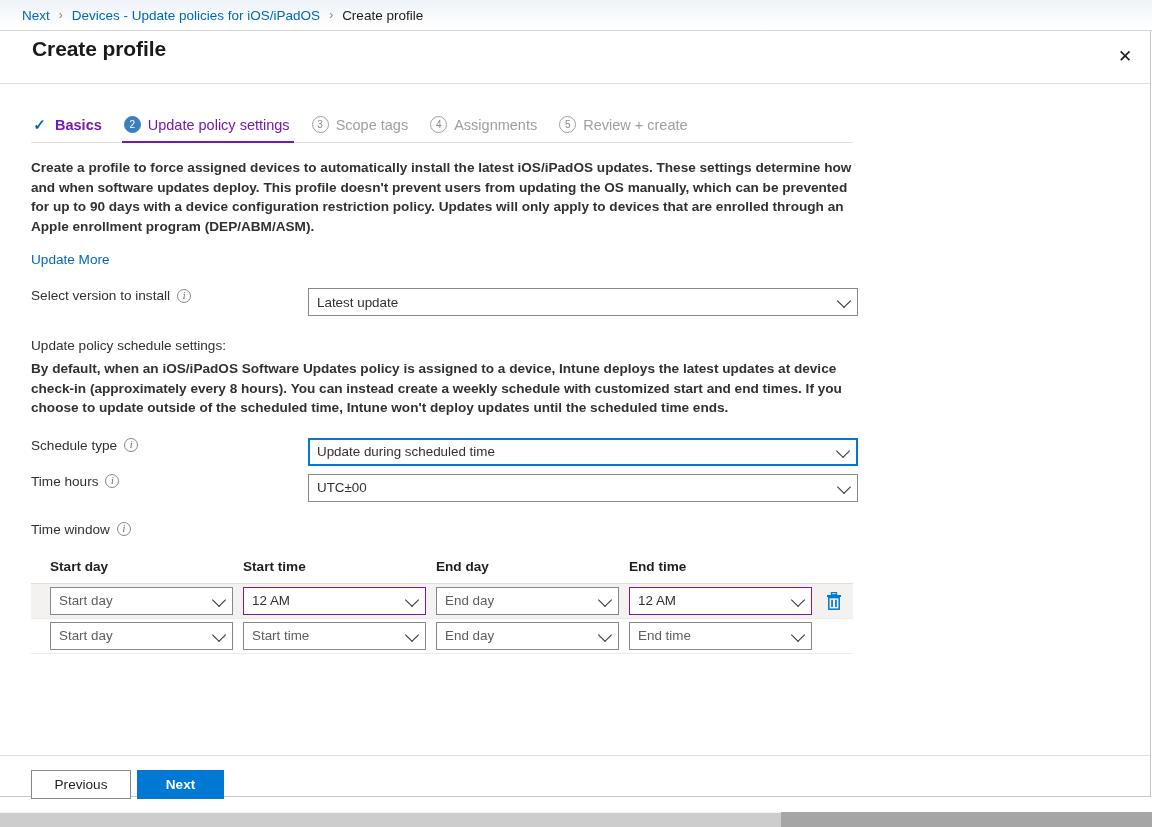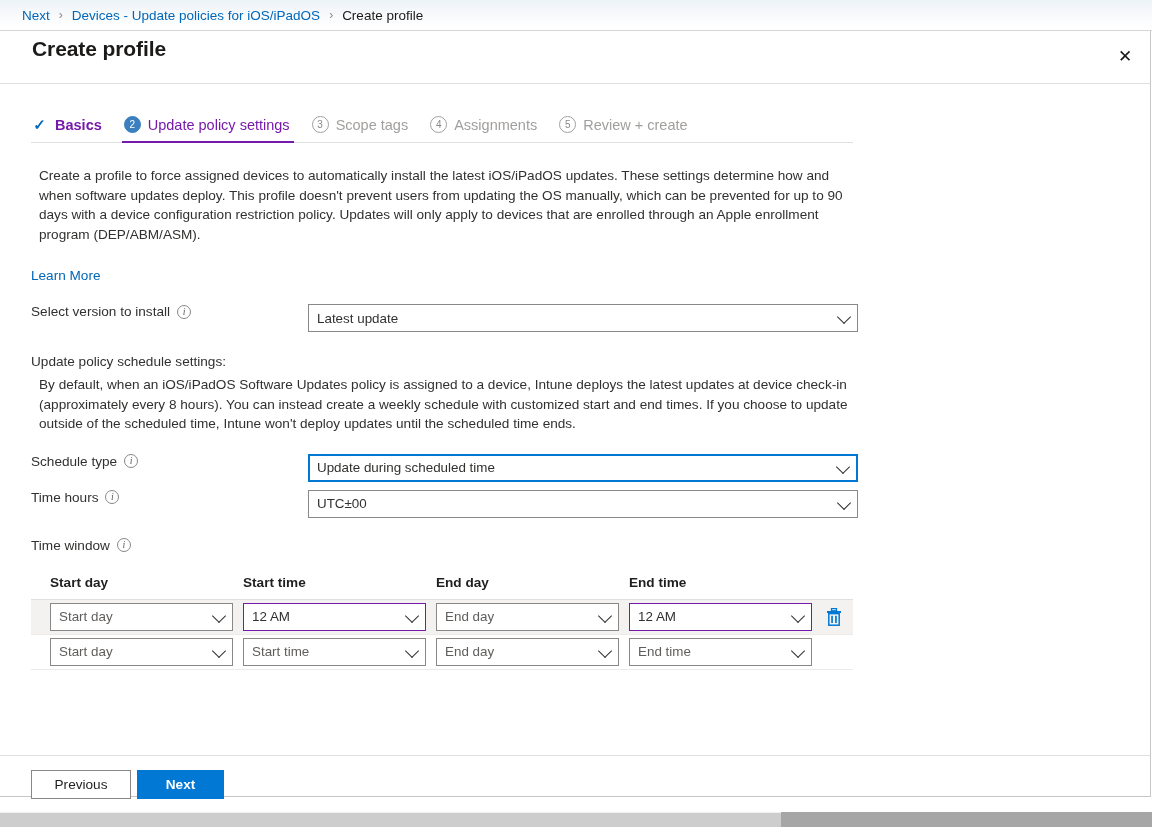--- a/index.html
+++ b/index.html
@@ -119,21 +119,22 @@
   }
 
   
   .content { position: absolute; left: 31px; top: 74px; width: 840px; }
 
   .para {
     font-size: 13.6px;
     line-height: 19.5px;
     color: #323130;
     width: 824px;
-    margin: 8px;
+    margin: 0;
+    font-weight: bold;
   }
   .link {
     display: inline-block;
     font-size: 13.6px; color: #0067b8;
     cursor: pointer; margin-top: 16px;
   }
 
   .field-row {
     display: flex; align-items: flex-start;
     margin-top: 20px;
@@ -297,21 +298,21 @@
       </div>
       <div class="wtab">
         <span class="badge">5</span>
         <span class="wlabel">Review + create</span>
       </div>
     </div>
 
     <div class="content">
 
       <p class="para">Create a profile to force assigned devices to automatically install the latest iOS/iPadOS updates. These settings determine how and when software updates deploy. This profile doesn't prevent users from updating the OS manually, which can be prevented for up to 90 days with a device configuration restriction policy. Updates will only apply to devices that are enrolled through an Apple enrollment program (DEP/ABM/ASM).</p>
-      <span class="link">Learn More</span>
+      <span class="link">Update More</span>
 
       <div class="field-row">
         <div class="field-label">
           <span>Select version to install</span>
           <span class="info-icon">i</span>
         </div>
         <div class="dd wide">
           <span>Latest update</span>
           <span class="chev"></span>
         </div>

